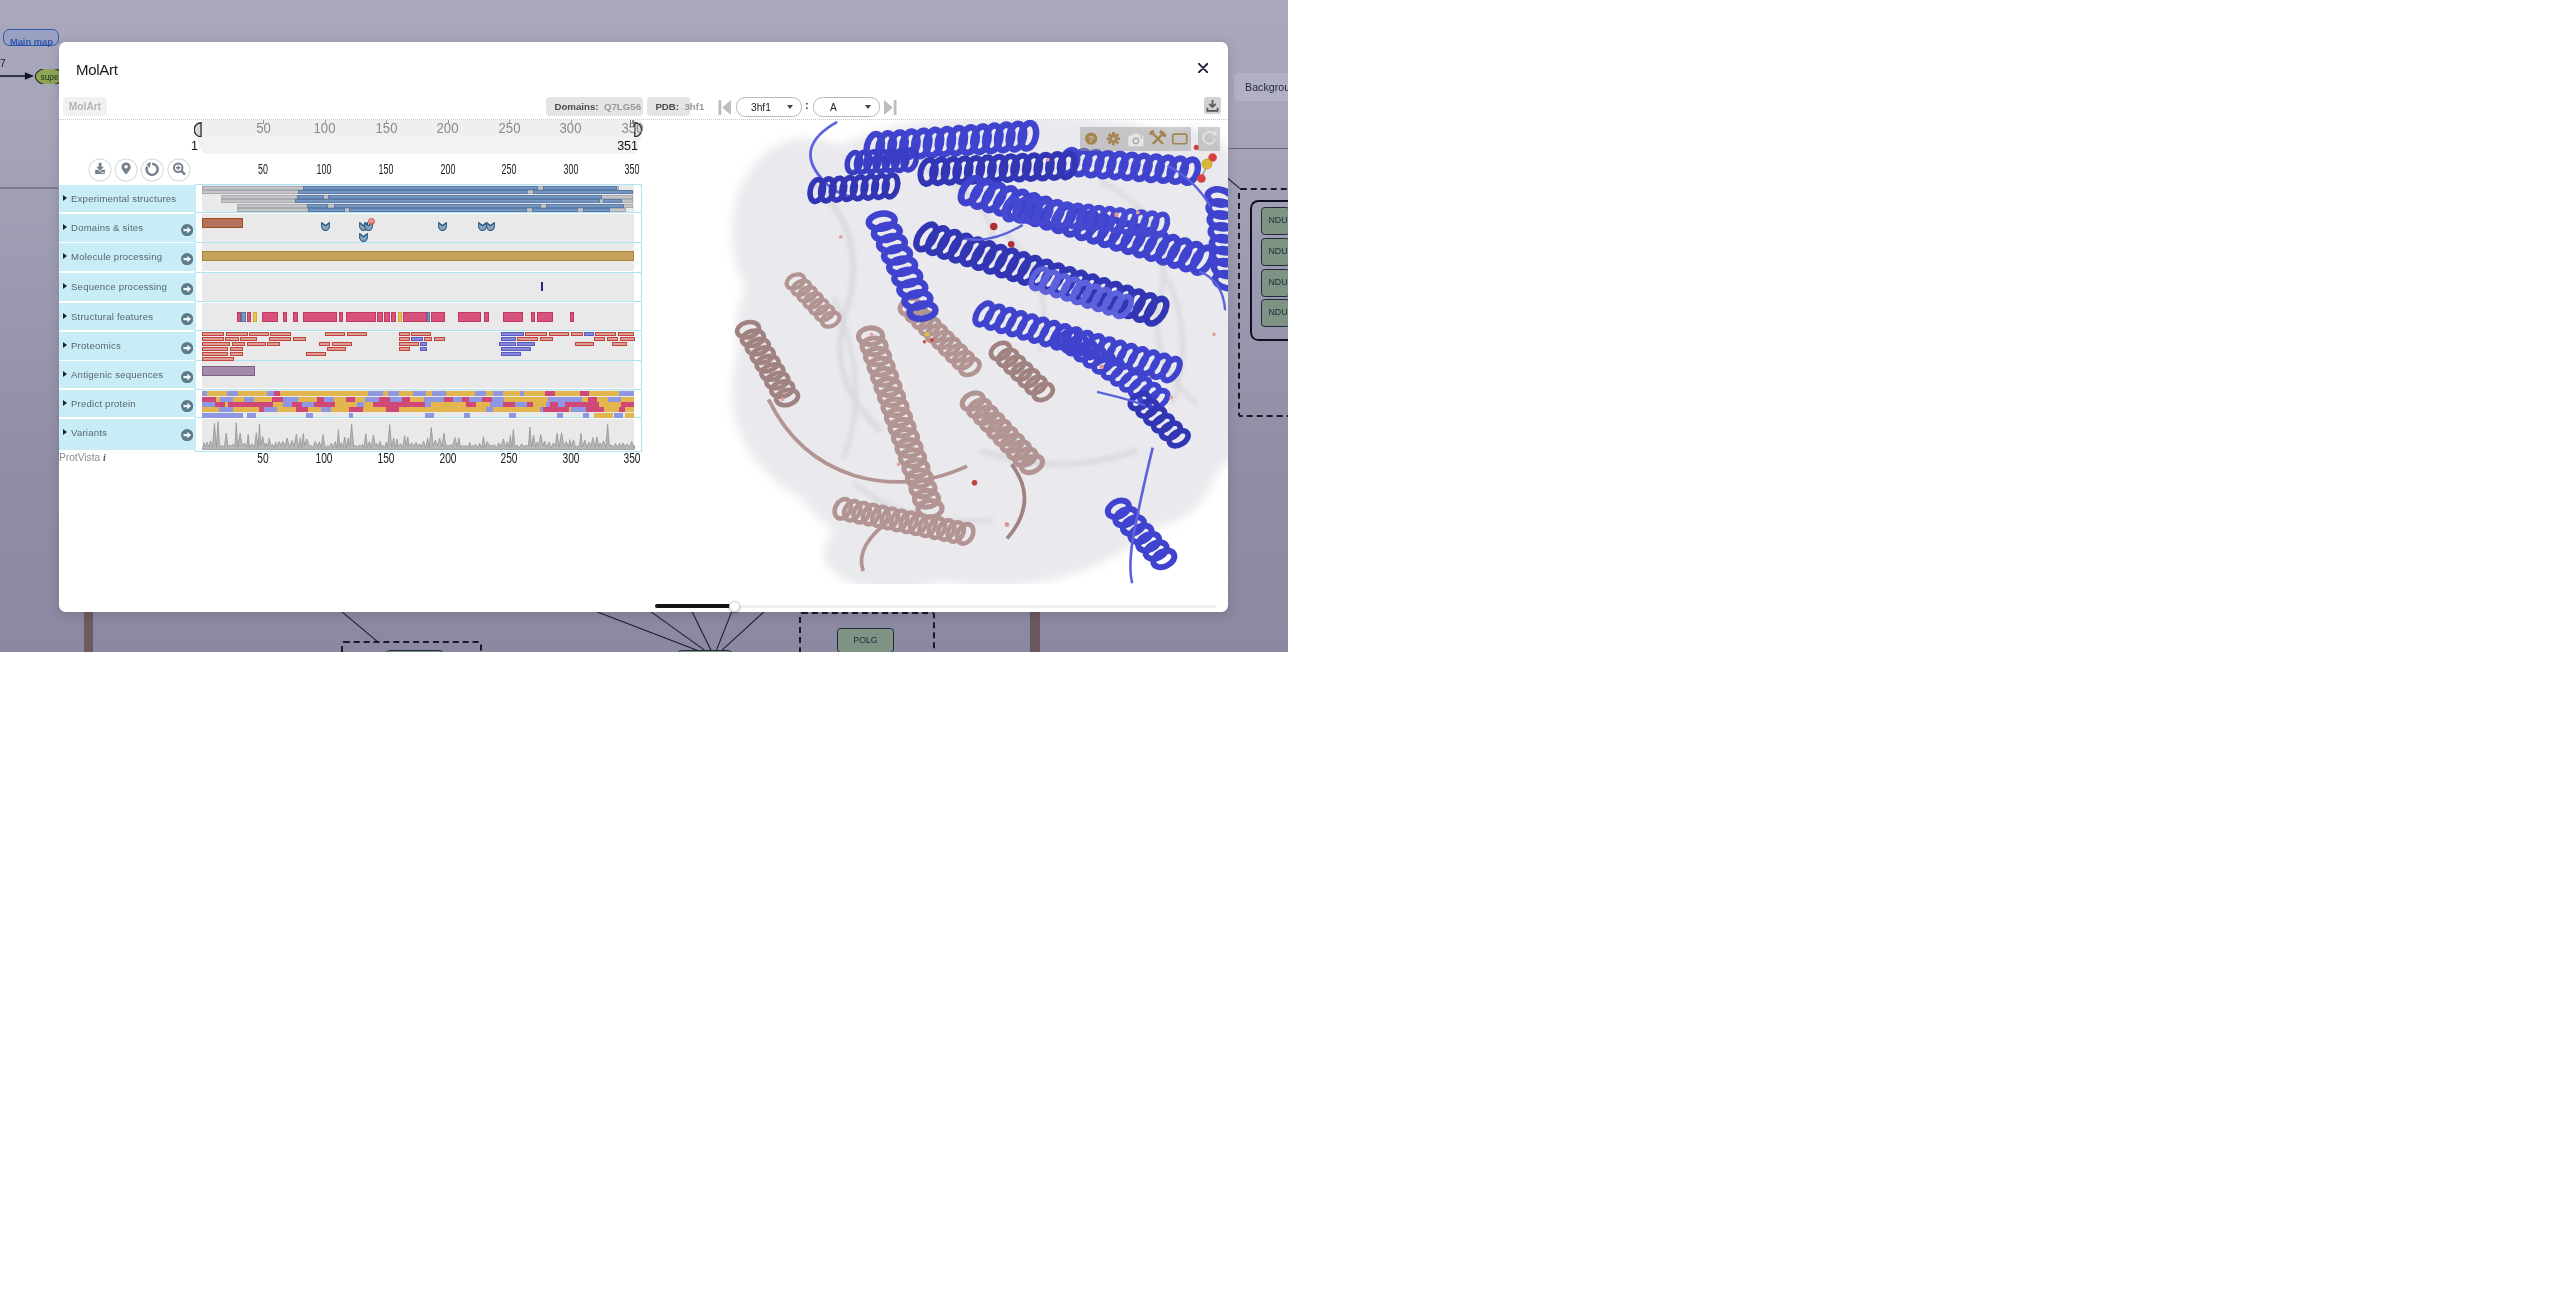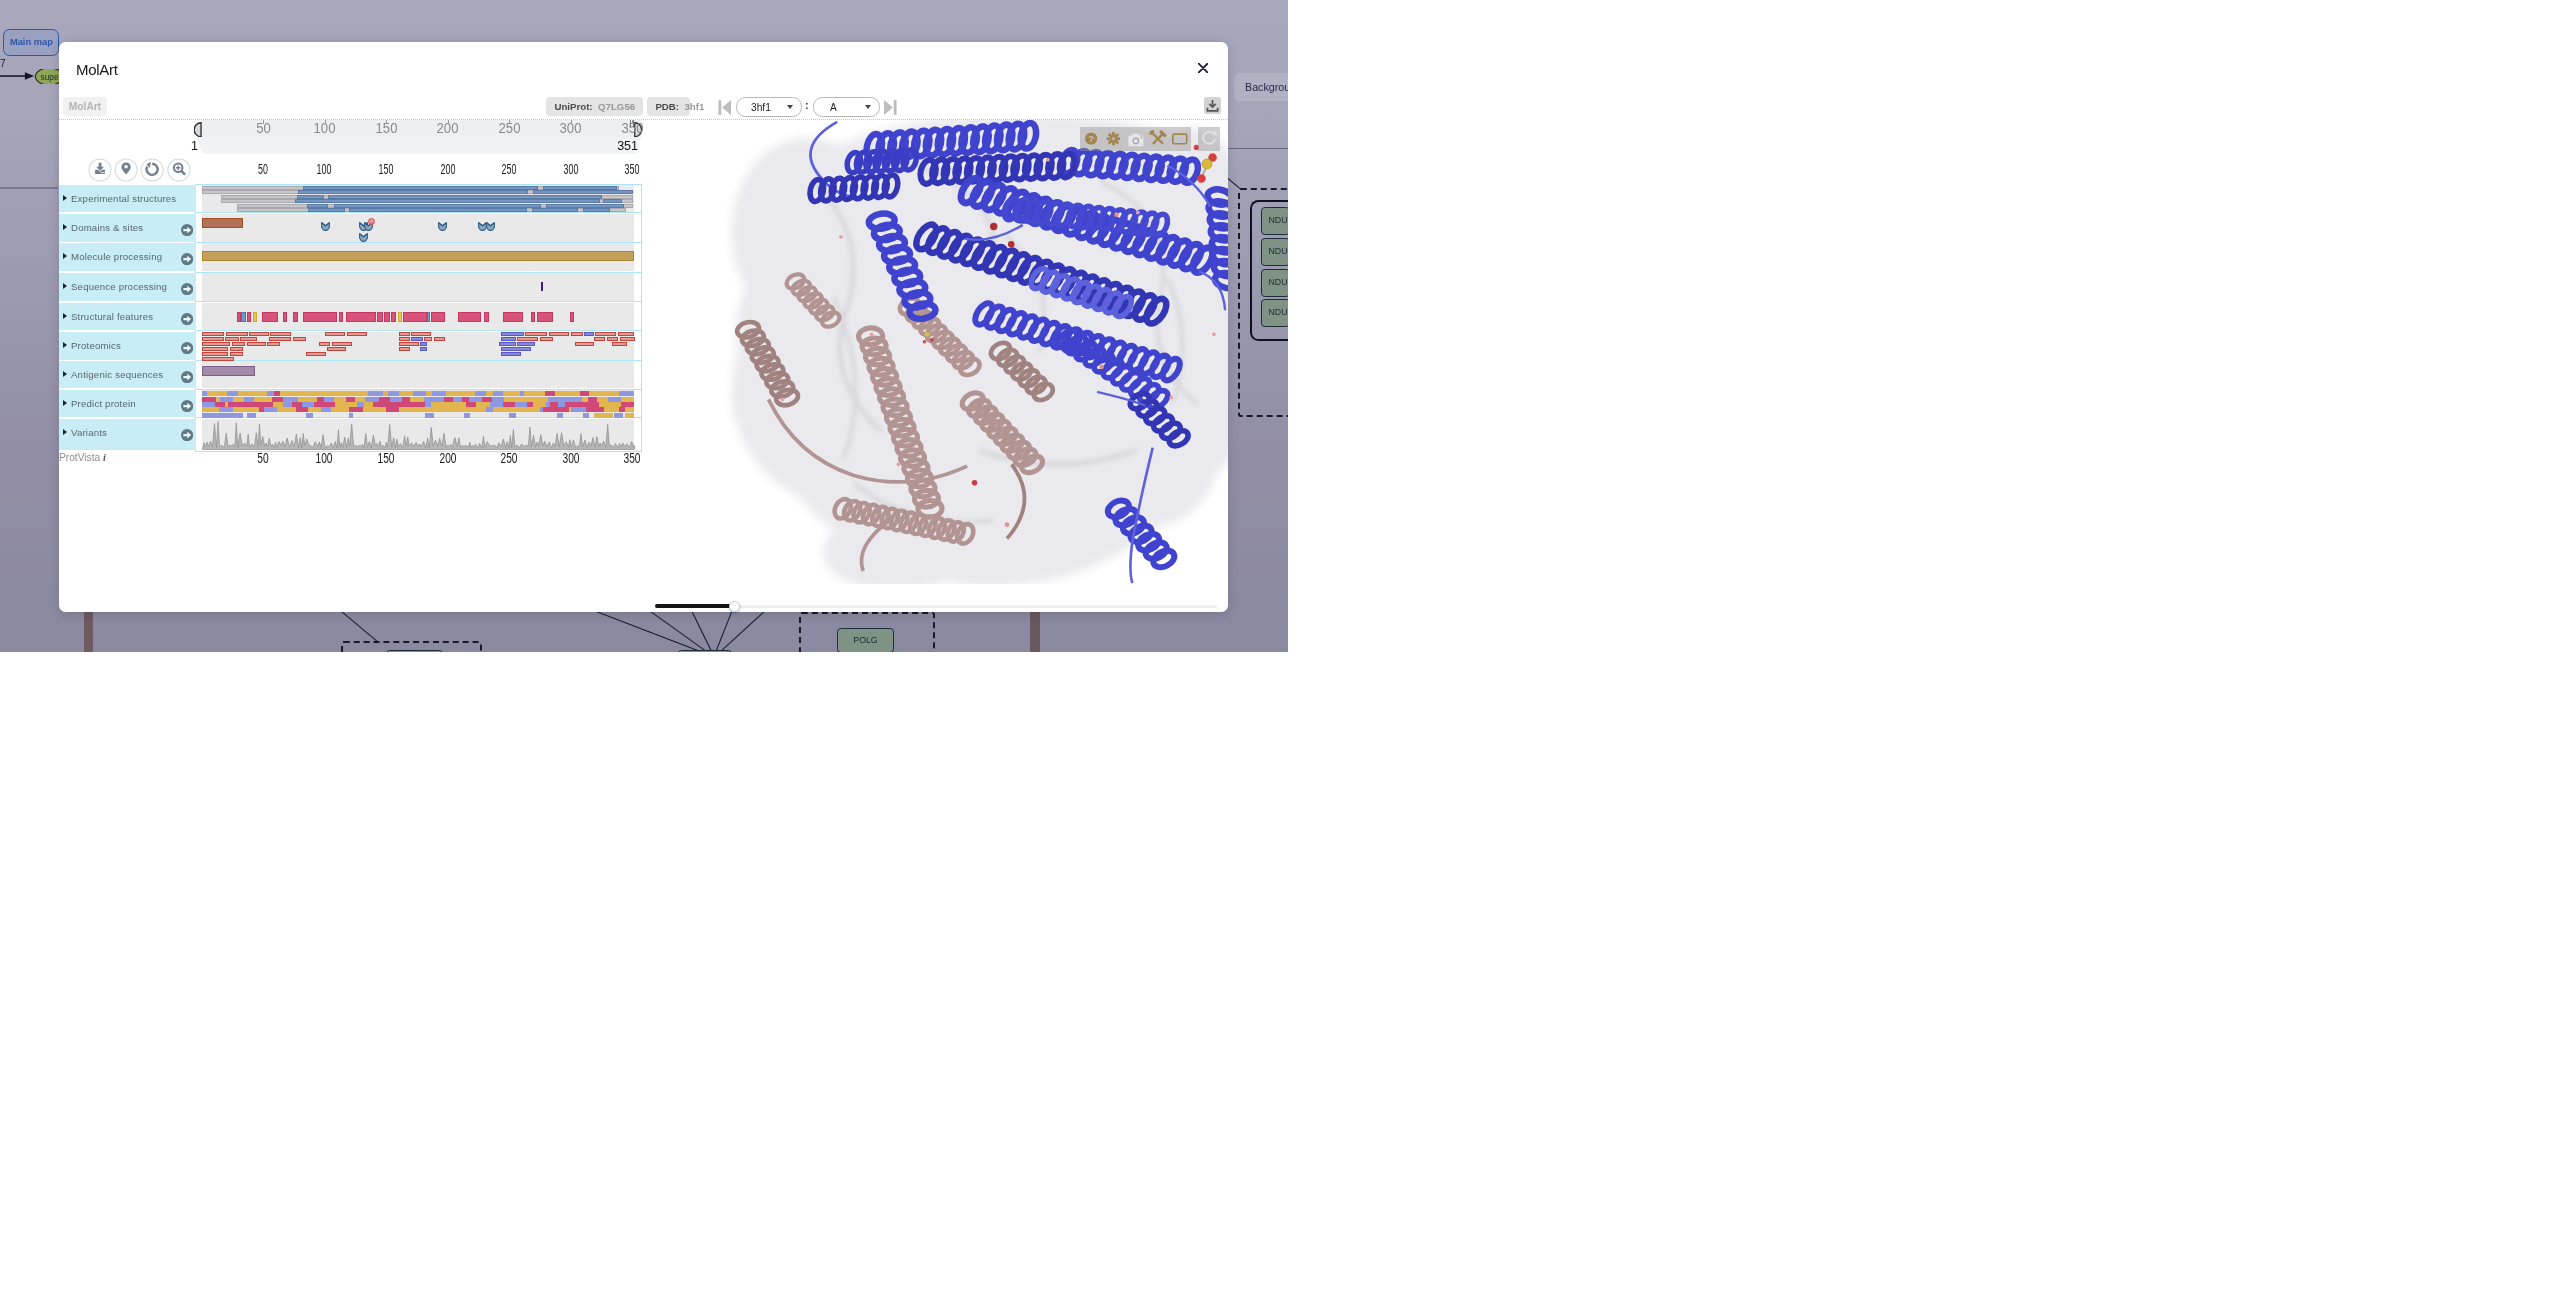--- a/index.html
+++ b/index.html
@@ -10,21 +10,21 @@
 #topbar{position:absolute;left:0;top:0;width:1288px;height:28px;background:#a9a8bc;border-bottom:0.9px solid #8f8ea6;}
 #search{position:absolute;left:3.7px;top:-6.5px;width:199px;height:25px;border-radius:12px;background:#a19fb7;}
 #search span{position:absolute;left:11px;top:8.4px;font-size:11px;color:#32324e;letter-spacing:0.2px;}
 #pinicon{position:absolute;left:218px;top:0px;}
 #btn-submaps{position:absolute;left:256px;top:-5.6px;width:66px;height:25px;background:#2e52a9;border-radius:5.6px;color:#aab3d6;font-size:9.7px;font-weight:bold;text-align:center;line-height:25px;}
 #btn-overlays{position:absolute;left:333px;top:-5.6px;width:66px;height:25px;background:#2e52a9;border-radius:5.6px;color:#aab3d6;font-size:9.7px;font-weight:bold;text-align:center;line-height:25px;}
 #btn-browse{position:absolute;left:1144px;top:-6.5px;width:106px;height:25.5px;border:1.3px solid #2c4fae;border-radius:5.6px;color:#2c4fae;font-size:9px;font-weight:bold;text-align:center;line-height:38px;letter-spacing:-0.2px;white-space:nowrap;overflow:hidden;}
 #btn-cut{position:absolute;left:1275px;top:-6.5px;width:13px;height:25.5px;border:1.3px solid #2c4fae;border-left:none;border-radius:0 5.6px 5.6px 0;background:#9e9db5;}
 #btn-cut:before{content:"⤢";position:absolute;left:1.9px;top:12px;color:#2c4fae;font-size:10.2px;font-weight:bold;}
 
-#mainmap{position:absolute;left:3.4px;top:29px;width:56px;height:27px;border:1.5px solid #2d55ae;border-radius:6.5px;background:#9aa0c0;color:#2d55ae;font-weight:bold;font-size:9.3px;text-align:center;line-height:25px;}
+#mainmap{position:absolute;left:3.4px;top:29px;width:56px;height:17px;border:1.5px solid #2d55ae;border-radius:6.5px;background:#9aa0c0;color:#2d55ae;font-weight:bold;font-size:9.3px;text-align:center;line-height:25px;}
 .mapline{position:absolute;background:#26263e;}
 #backgroundpill{position:absolute;left:1234px;top:73px;width:65px;height:28px;background:#b2b1c4;border-radius:5.6px;color:#272745;font-size:10.7px;line-height:28px;padding-left:11px;}
 .greenbox{position:absolute;background:#7e9383;border:1.1px solid #1d2c38;border-radius:3.7px;color:#1c2b3a;font-size:8.8px;line-height:25px;padding-left:6.5px;}
 .dashbox{position:absolute;border:2px dashed #191928;border-radius:2.8px;}
 .solidbox{position:absolute;border:2.2px solid #10101f;border-radius:8.4px;}
 .vbar{position:absolute;background:#6e5a60;}
 
 #modal{position:absolute;left:59px;top:42px;width:1169px;height:570px;background:#ffffff;border-radius:6.5px;box-shadow:0 1.9px 11px rgba(20,20,40,.16);}
 #mtitle{position:absolute;left:76px;top:61px;font-size:15px;letter-spacing:-0.3px;color:#19191c;}
 #mclose{position:absolute;left:1198px;top:63px;width:10.2px;height:10.2px;}
@@ -85,21 +85,21 @@
 </div>
 <div id="mainmap">Main map</div>
 
 <div id="modal"></div>
 <div id="modalcontent" class="abs" style="left:0;top:0;width:1288px;height:652px;">
  <div id="mtitle">MolArt</div>
  <svg id="mclose" viewBox="0 0 11 11">
         <path d="M0.8 0.8 L10.2 10.2 M10.2 0.8 L0.8 10.2" stroke="#1b1b3a" stroke-width="1.9" stroke-linecap="round"></path>
       </svg>
  <div id="chip">MolArt</div>
- <div class="pill" id="pill-uniprot"><b style="margin-left:8.4px">UniProt:</b>&nbsp;&nbsp;<span>Q7LG56</span></div>
+ <div class="pill" id="pill-uniprot"><b style="margin-left:8.4px">Domains:</b>&nbsp;&nbsp;<span>Q7LG56</span></div>
  <div class="pill" id="pill-pdb"><b style="margin-left:8.4px">PDB:</b>&nbsp;&nbsp;<span>3hf1</span></div>
  <svg class="abs" style="left:718px;top:100px" width="13" height="15" viewBox="0 0 14 16">
         <rect x="0.5" y="0" width="3" height="16" fill="#bdbdbd"></rect>
         <path d="M14 0 L4.5 8 L14 16 Z" fill="#bdbdbd"></path>
       </svg>
  <div class="dd" id="dd1">
         <span class="t">3hf1</span>
         <span class="c"></span>
       </div>
  <div id="colon">:</div>

